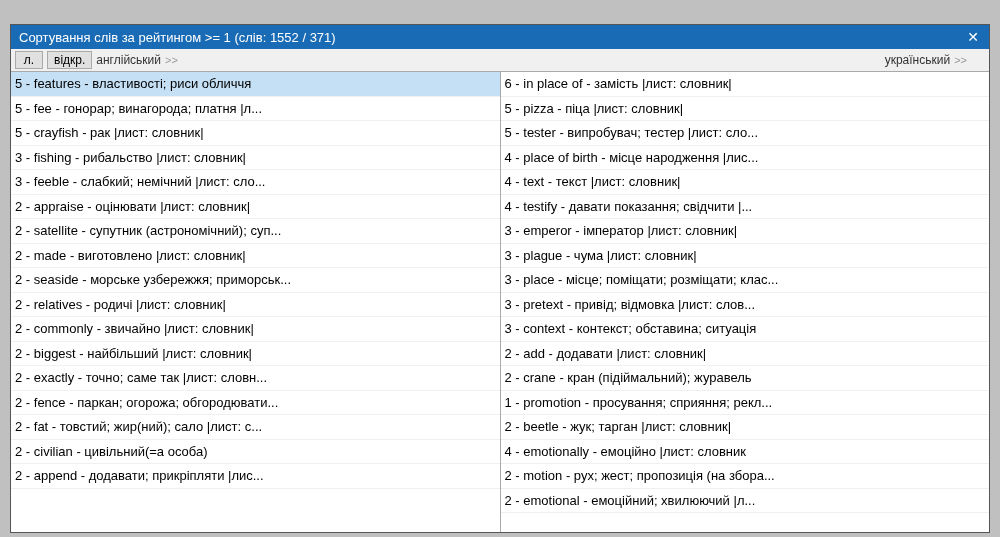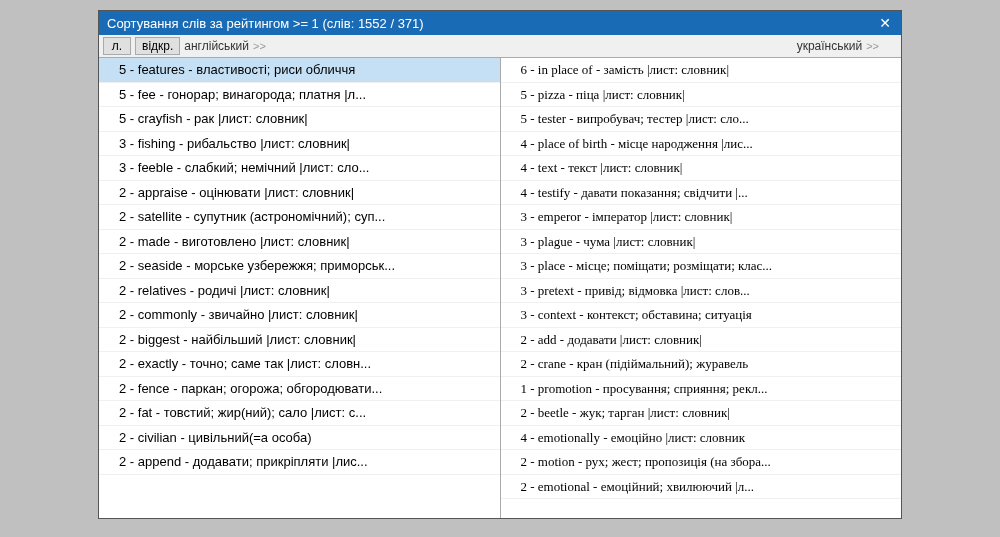--- a/index.html
+++ b/index.html
@@ -5,22 +5,22 @@
     * { margin: 0; padding: 0; box-sizing: border-box; }
     body {
       font-family: Arial, sans-serif;
       font-size: 13px;
       background: #c0c0c0;
       width: 1000px;
       height: 537px;
       overflow: hidden;
     }
     .window {
-      width: 804px;
-      margin: 10px auto;
+      width: 980px;
+      margin: 24px auto;
       border: 1px solid #555;
       background: #fff;
     }
     .title-bar {
       background: #1a6bb5;
       color: #fff;
       padding: 4px 8px;
       display: flex;
       justify-content: space-between;
       align-items: center;
@@ -68,29 +68,28 @@
     }
     .pane {
       flex: 1;
       border-right: 1px solid #aaa;
       overflow: hidden;
       display: flex;
       flex-direction: column;
     }
     .pane:last-child {
       border-right: none;
-      font-family: Liberation Serif, serif;
     }
     .pane-list {
       overflow-y: scroll;
       flex: 1;
       background: #fff;
     }
     .list-item {
-      padding: 2px 20px;
+      padding: 2px 4px;
       font-size: 13px;
       color: #000;
       border-bottom: 1px solid #f0f0f0;
       white-space: nowrap;
       overflow: hidden;
       cursor: pointer;
       line-height: 1.5;
     }
     .list-item.selected {
       background: #c5e0f5;

